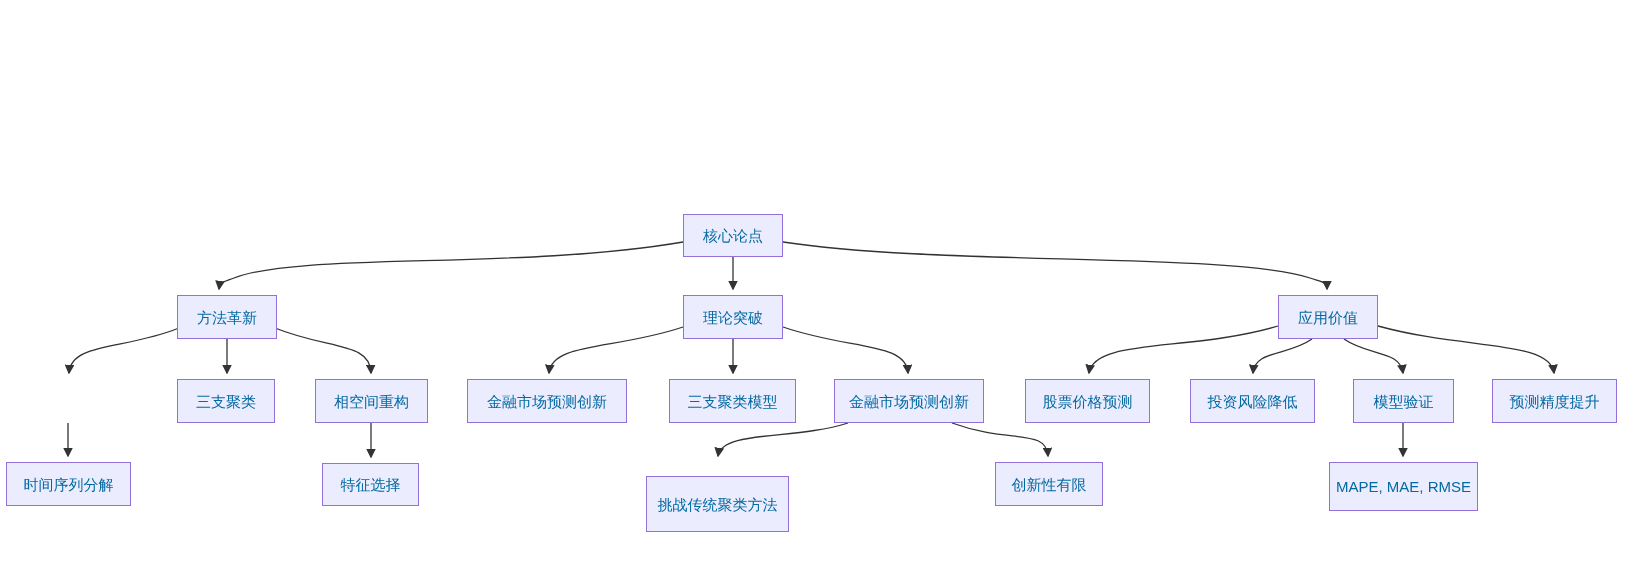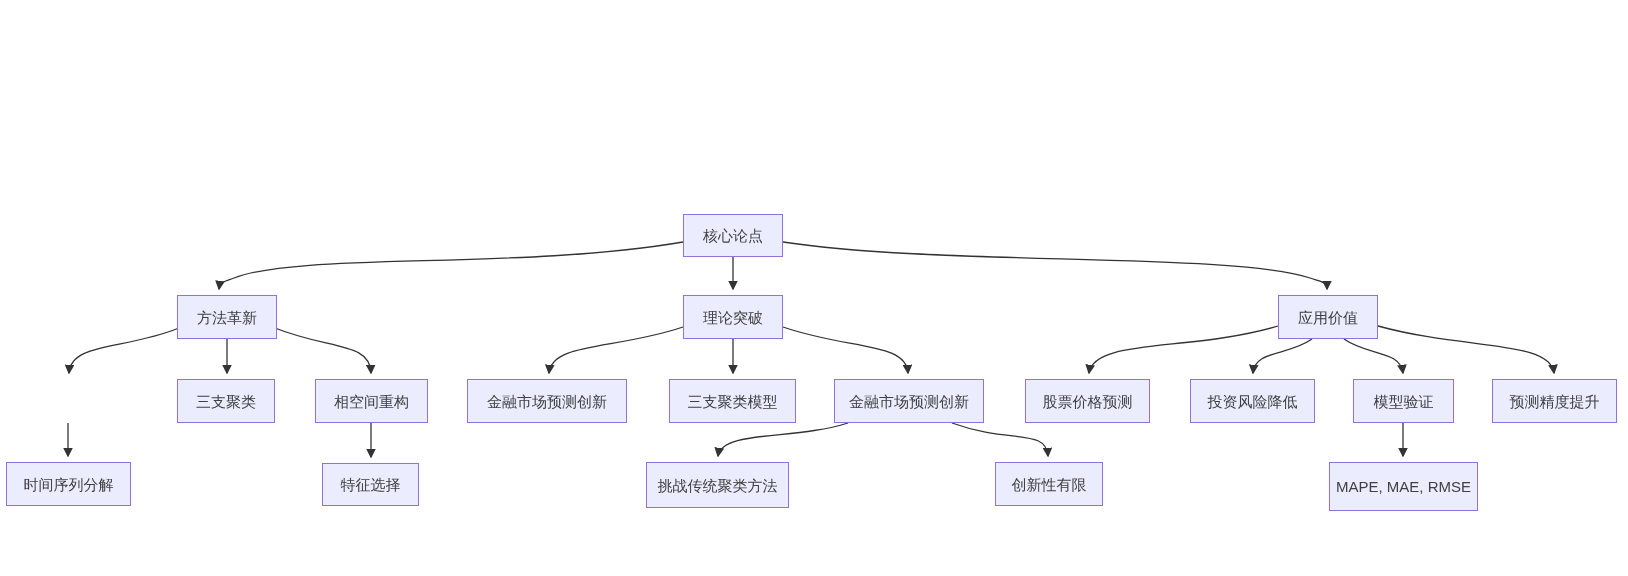--- a/index.html
+++ b/index.html
@@ -25,21 +25,21 @@
   #edge-layer path.edge {
     fill: none;
     stroke: #333333;
     stroke-width: 1.3px;
   }
   .node {
     position: absolute;
     box-sizing: border-box;
     background: #ECECFF;
     border: 1px solid #9370DB;
-    color: #404040;
+    color: #0369a1;
     display: flex;
     align-items: center;
     justify-content: center;
     font-size: 15px;
     line-height: 1;
     text-align: center;
     white-space: nowrap;
   }
 </style>
 </head>
@@ -111,21 +111,21 @@
   </div>
   <div class="node" style="left:1492px;top:379px;width:125px;height:44px">
     <span>预测精度提升</span>
   </div>
   <div class="node" style="left:6px;top:462px;width:125px;height:44px">
     <span>时间序列分解</span>
   </div>
   <div class="node" style="left:322px;top:463px;width:97px;height:43px">
     <span>特征选择</span>
   </div>
-  <div class="node" style="left:646px;top:462px;width:143px;height:46px">
+  <div class="node" style="left:646px;top:476px;width:143px;height:56px">
     <span>挑战传统聚类方法</span>
   </div>
   <div class="node" style="left:995px;top:462px;width:108px;height:44px">
     <span>创新性有限</span>
   </div>
   <div class="node" style="left:1329px;top:462px;width:149px;height:49px">
     <span>MAPE, MAE, RMSE</span>
   </div>
 
 </div>

